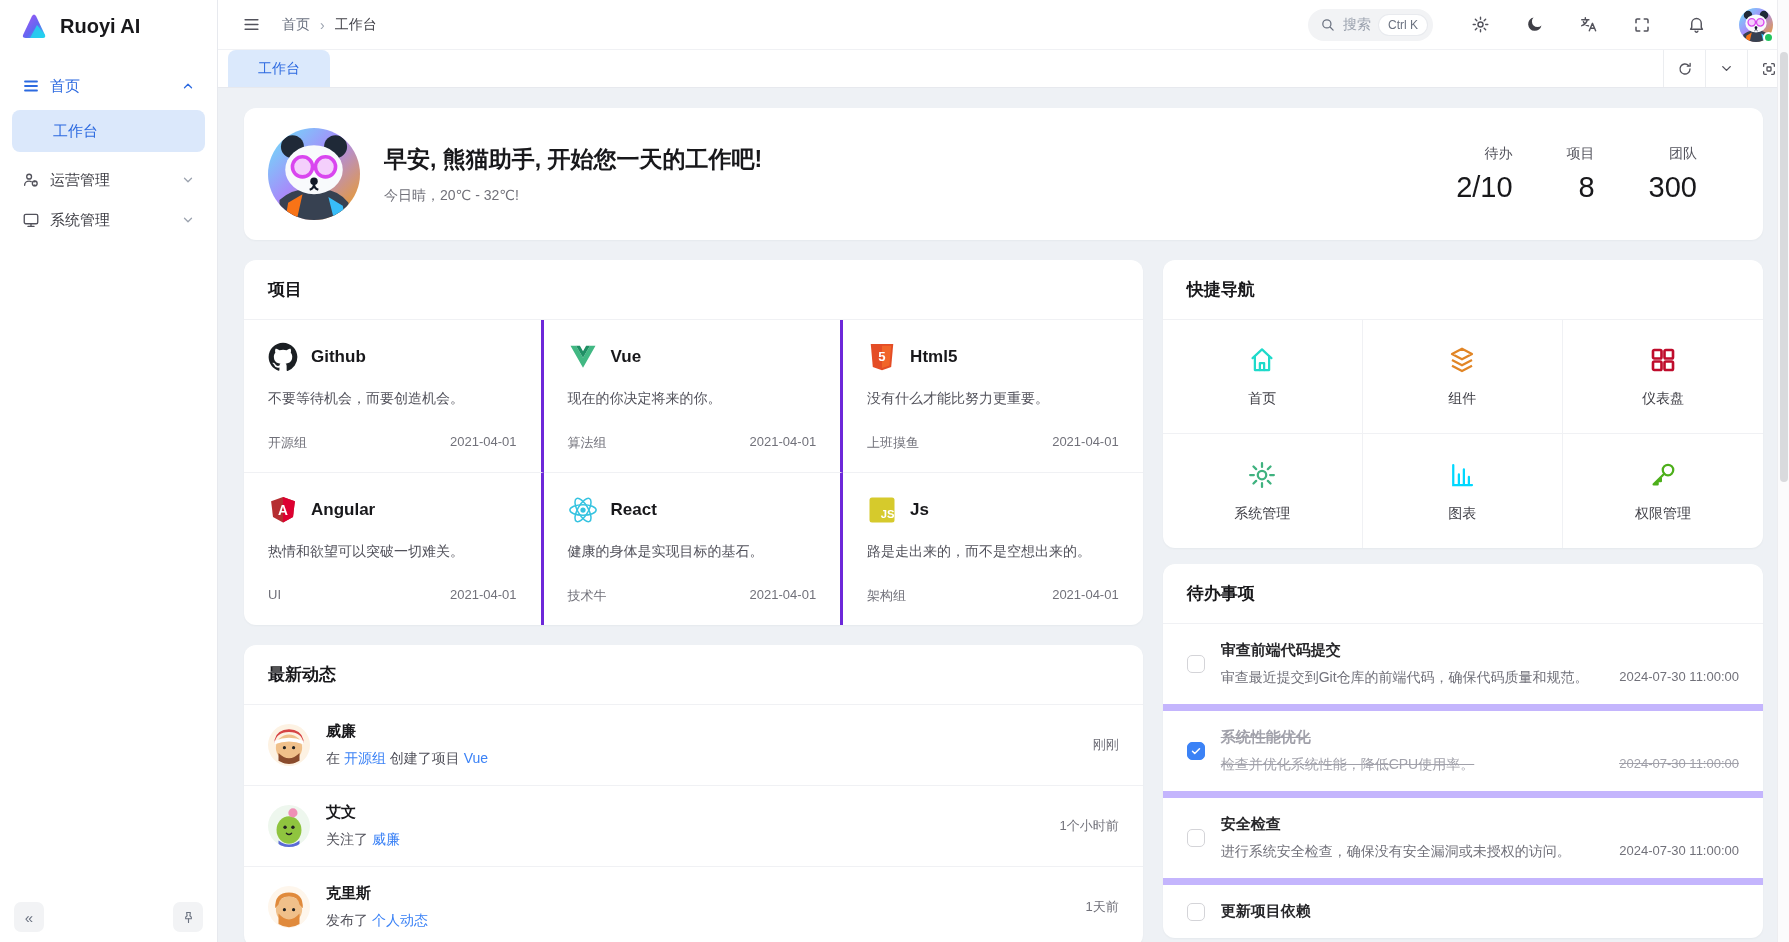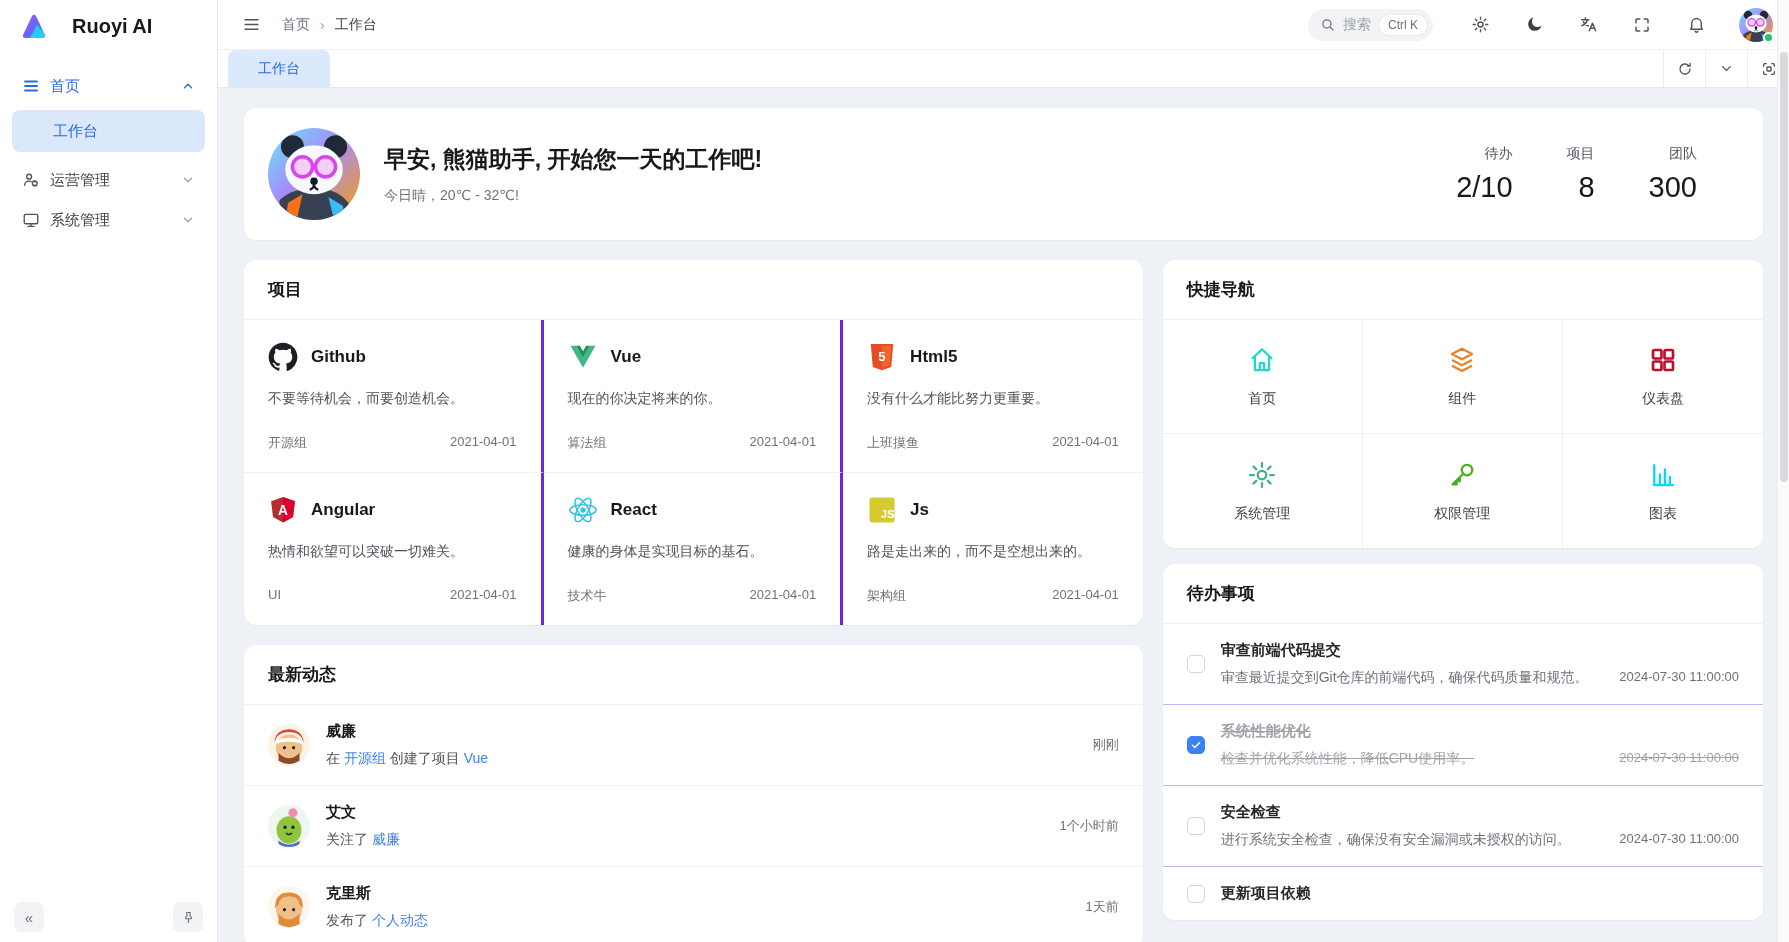--- a/index.html
+++ b/index.html
@@ -1,21 +1,21 @@
 <!DOCTYPE html>
 <html><head>
 <meta charset="utf-8">
 <style>
   * { margin:0; padding:0; box-sizing:border-box; }
   html,body { width:1789px; height:942px; overflow:hidden; font-family:"Liberation Sans","DejaVu Sans",sans-serif; background:#eef1f5; color:#27272a; }
   .app { display:flex; height:100%; }
 
   
   .sidebar { width:218px; background:#fff; border-right:1px solid #e7e9ee; display:flex; flex-direction:column; flex-shrink:0; }
-  .logo-row { height:52px; display:flex; align-items:center; gap:22px; padding:0 18px; }
+  .logo-row { height:52px; display:flex; align-items:center; gap:10px; padding:0 18px; }
   .logo-title { font-size:20px; font-weight:700; color:#18181b; }
   .menu { flex:1; padding:14px 12px; }
   .menu-item { height:40px; display:flex; align-items:center; gap:10px; padding:0 10px; border-radius:8px; font-size:15px; color:#3f3f46; cursor:pointer; }
   .menu-item .chev { margin-left:auto; color:#9ca3af; }
   .menu-item.active-parent { color:#2d6ae0; }
   .menu-item.active-parent .chev { color:#2d6ae0; }
   .submenu-item { height:42px; margin:4px 0 8px 0; display:flex; align-items:center; padding-left:41px; border-radius:8px; background:#dbe8fb; color:#2d6ae0; font-size:15px; cursor:pointer; }
   .sidebar-foot { height:50px; display:flex; align-items:center; justify-content:space-between; padding:0 14px; }
   .foot-btn { width:30px; height:30px; border-radius:7px; background:#f2f3f5; color:#6b7280; display:grid; place-items:center; font-size:15px; cursor:pointer; }
 
@@ -72,21 +72,21 @@
   .nav-cell:nth-last-child(-n+3) { border-bottom:none; }
 
   .act-row { display:flex; align-items:center; gap:16px; padding:17px 24px; border-bottom:1px solid #f0f1f4; }
   .act-avatar { width:42px; height:42px; border-radius:50%; overflow:hidden; flex-shrink:0; }
   .act-main { flex:1; min-width:0; }
   .act-name { font-size:15px; font-weight:700; color:#18181b; }
   .act-line { margin-top:9px; font-size:14px; color:#52525b; }
   .act-line a { color:#3b82f6; text-decoration:none; cursor:pointer; }
   .act-time { font-size:13px; color:#71717a; white-space:nowrap; }
 
-  .todo-row { display:flex; align-items:center; gap:16px; padding:17px 24px; border-bottom:1px solid #c4b5fd; }
+  .todo-row { display:flex; align-items:center; gap:16px; padding:17px 24px; border-bottom:7px solid #c4b5fd; }
   .cb { width:18px; height:18px; border:1.5px solid #d4d4d8; border-radius:5px; background:#fff; flex-shrink:0; cursor:pointer; display:grid; place-items:center; }
   .cb.checked { background:#3b82f6; border-color:#3b82f6; }
   .todo-main { flex:1; min-width:0; }
   .todo-title { font-size:15px; font-weight:700; color:#27272a; }
   .todo-sub { margin-top:9px; display:flex; justify-content:space-between; gap:16px; font-size:14px; color:#71717a; }
   .todo-date { font-size:13px; color:#71717a; white-space:nowrap; }
   .todo-row.done .todo-title, .todo-row.done .todo-sub, .todo-row.done .todo-date { color:#a1a1aa; text-decoration:line-through; }
 
   
   .scrollbar { position:absolute; top:0; right:0; width:12px; height:100%; background:#fbfbfc; border-left:1px solid #ededf0; }
@@ -514,32 +514,32 @@
                 <span>仪表盘</span>
               </div>
               <div class="nav-cell">
                 <span style="color: rgb(63, 178, 127);"><svg width="30" height="30" viewBox="0 0 24 24" fill="none" stroke="currentColor" stroke-width="1.8" stroke-linecap="round">
                       <circle cx="12" cy="12" r="3.4"></circle>
                       <path d="M12 2.5v3M12 18.5v3M2.5 12h3M18.5 12h3M5.2 5.2l2.1 2.1M16.7 16.7l2.1 2.1M18.8 5.2l-2.1 2.1M7.3 16.7l-2.1 2.1"></path>
                     </svg></span>
                 <span>系统管理</span>
               </div>
               <div class="nav-cell">
+                <span style="color: rgb(0, 216, 255);"><svg width="30" height="30" viewBox="0 0 24 24" fill="none" stroke="currentColor" stroke-width="1.8" stroke-linecap="round">
+                      <path d="M5 4v16h15"></path>
+                      <path d="M9.5 19.5v-8M13.5 19.5V7.5M17.5 19.5v-6"></path>
+                    </svg></span>
+                <span>图表</span>
+              </div>
+              <div class="nav-cell">
                 <span style="color: rgb(77, 175, 27);"><svg width="30" height="30" viewBox="0 0 24 24" fill="none" stroke="currentColor" stroke-width="1.8" stroke-linecap="round" stroke-linejoin="round">
                       <circle cx="16" cy="8" r="4.2"></circle>
                       <path d="M13 11L4.5 19.5M4.5 19.5h3.2v-2.6h2.6v-2.6"></path>
                     </svg></span>
                 <span>权限管理</span>
-              </div>
-              <div class="nav-cell">
-                <span style="color: rgb(0, 216, 255);"><svg width="30" height="30" viewBox="0 0 24 24" fill="none" stroke="currentColor" stroke-width="1.8" stroke-linecap="round">
-                      <path d="M5 4v16h15"></path>
-                      <path d="M9.5 19.5v-8M13.5 19.5V7.5M17.5 19.5v-6"></path>
-                    </svg></span>
-                <span>图表</span>
               </div>
 
             </div>
           </section>
 
           <section class="card">
             <div class="card-header">待办事项</div>
 
             <div class="todo-row">
               <div class="cb"></div>

